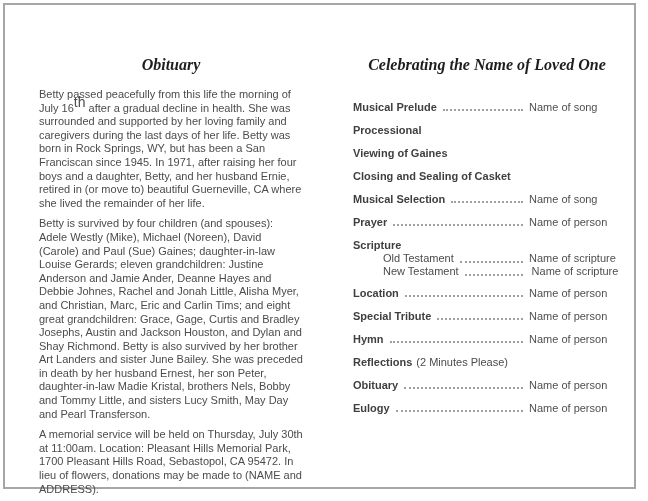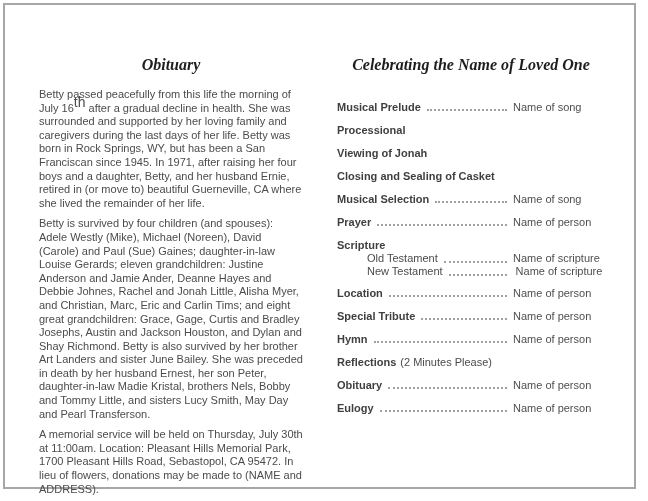--- a/index.html
+++ b/index.html
@@ -17,21 +17,21 @@
     background: #ffffff;
     box-sizing: border-box;
   }
   .col-left {
     position: absolute;
     left: 34px; top: 50px;
     width: 264px;
   }
   .col-right {
     position: absolute;
-    left: 332px; top: 50px;
+    left: 348px; top: 50px;
     width: 268px;
   }
   .page-title {
     font-family: "Liberation Serif", serif;
     font-style: italic;
     font-weight: bold;
     font-size: 16px;
     line-height: 19px;
     color: #1e1e1e;
     text-align: center;
@@ -106,21 +106,21 @@
       <span class="svc-label">Musical Prelude</span>
       <span class="svc-leader"></span>
       <span class="svc-value">Name of song</span>
     </div>
 
     <div class="svc-row">
       <span class="svc-label">Processional</span>
     </div>
 
     <div class="svc-row">
-      <span class="svc-label">Viewing of Jonah</span>
+      <span class="svc-label">Viewing of Gaines</span>
     </div>
 
     <div class="svc-row">
       <span class="svc-label">Closing and Sealing of Casket</span>
     </div>
 
     <div class="svc-row">
       <span class="svc-label">Musical Selection</span>
       <span class="svc-leader"></span>
       <span class="svc-value">Name of song</span>

